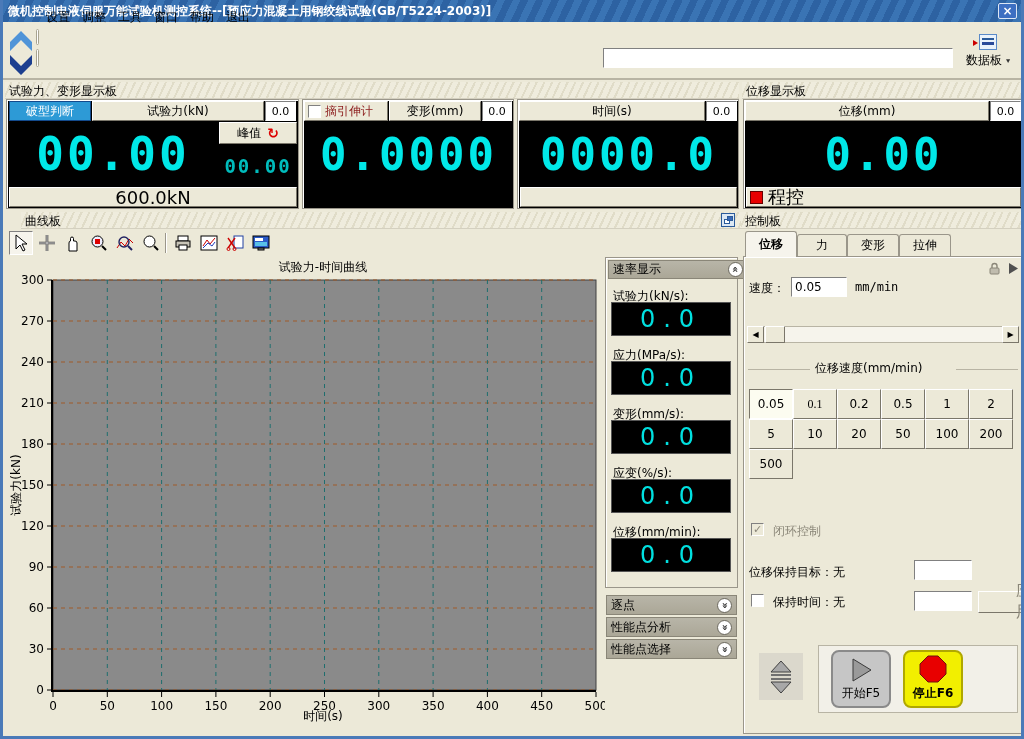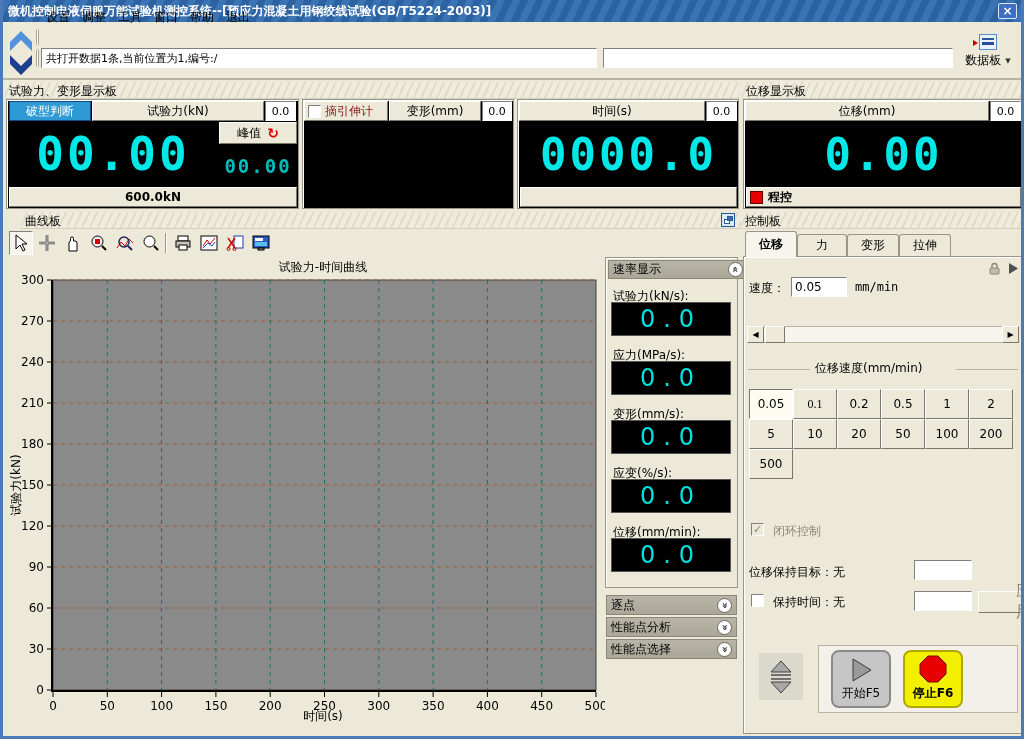--- a/index.html
+++ b/index.html
@@ -34,21 +34,21 @@
     background:repeating-linear-gradient(115deg,#efecdd 0 5px,#e0dcc8 5px 7px);
     font-size:12px;color:#000;padding:1px 4px;border-bottom:1px solid #d4d0c0;font-family:Liberation Serif, serif;
   }
   .groupbox{border:1px solid #9a968a;box-shadow:inset 1px 1px 0 #fff;}
   
   .seg{
     background:#000;color:#00e8e8;
     font-family:"DejaVu Sans Mono","Liberation Mono",monospace;font-weight:bold;
     display:flex;align-items:center;justify-content:center;letter-spacing:3px;
   }
-  .range-label{display:flex;align-items:center;justify-content:center;font-size:12px;font-weight:bold;}
+  .range-label{display:flex;align-items:center;justify-content:center;font-size:18px;}
   .aux-val{font-size:11px;display:flex;align-items:center;justify-content:center;background:#fff;border:1px solid;border-color:#808080 #fff #fff #808080;}
   .hdr-btn{display:flex;align-items:center;justify-content:center;font-size:12px;}
   
   .tool-btn{position:absolute;top:231px;width:24px;height:24px;display:flex;align-items:center;justify-content:center;border:1px solid transparent;}
   .tool-btn.pressed{background:#f6f4ec;border-color:#808080 #fff #fff #808080;}
   .tool-sep{position:absolute;top:233px;width:2px;height:20px;border-left:1px solid #9a968a;border-right:1px solid #fff;}
   
   .rate-title,.section-bar{
     background:linear-gradient(#b8b5a8,#aba797);border:1px solid #8a8678;
     display:flex;align-items:center;justify-content:space-between;padding:0 4px;font-size:12px;
@@ -101,23 +101,22 @@
     <path d="M13 46 L2 35 L2 26 L13 37 L24 26 L24 35 Z" fill="#1d3f8f"></path>
   </svg>
   <div class="grip" style="left:33px;top:29px;height:16px;"></div>
   <span class="menu-item" style="left:38px;">设置</span>
   <span class="menu-item" style="left:74px;">调整</span>
   <span class="menu-item" style="left:110px;">工具</span>
   <span class="menu-item" style="left:146px;">窗口</span>
   <span class="menu-item" style="left:182px;">帮助</span>
   <span class="menu-item" style="left:218px;">退出</span>
   <div class="grip" style="left:33px;top:49px;height:18px;"></div>
-  <div class="io-box" style="left:38px;top:48px;width:556px;height:20px;">共打开数据1条,当前位置为1,编号:/</div>
   <div class="io-box" style="left:600px;top:48px;width:350px;height:20px;"></div>
-  <div class="abs" style="left:953px;top:34px;width:64px;height:42px;display:flex;flex-direction:column;align-items:center;cursor:default;">
+  <div class="abs" style="left:953px;top:34px;width:64px;height:42px;display:flex;flex-direction:column;align-items:center;cursor:default;font-family:Liberation Mono, monospace;">
     <div style="position:relative;width:18px;height:16px;background:#eaf2fb;border:1px solid #5a8ac8;">
       <div style="position:absolute;left:2px;top:3px;width:12px;height:2px;background:#2a5a9a;"></div>
       <div style="position:absolute;left:2px;top:7px;width:12px;height:3px;background:#2a4a9a;"></div>
       <div style="position:absolute;left:-7px;top:5px;width:0;height:0;border-top:3px solid transparent;border-bottom:3px solid transparent;border-left:5px solid #cc0000;"></div>
     </div>
     <div style="display:flex;align-items:center;gap:4px;margin-top:2px;">
       <span>数据板</span>
       <span style="font-size:7px;color:#333;">▼</span>
     </div>
   </div>
@@ -136,20 +135,21 @@
   <div class="abs seg" style="left:218px;top:148px;width:74px;height:36px;font-size:19px;color:#00bcbc;letter-spacing:2px;">00.00</div>
   <div class="abs raised range-label" style="left:6px;top:187px;width:288px;height:20px;">600.0kN</div>
 
   <div class="abs groupbox" style="left:299px;top:99px;width:212px;height:110px;background:#000;"></div>
   <div class="abs hdr-btn raised" style="left:301px;top:101px;width:84px;height:20px;justify-content:flex-start;gap:4px;padding-left:3px;">
     <span class="cb" style="position:static;"></span>
     <span style="color:#8b1a1a;">摘引伸计</span>
   </div>
   <div class="abs hdr-btn raised" style="left:386px;top:101px;width:92px;height:20px;">变形(mm)</div>
   <div class="abs aux-val" style="left:479px;top:101px;width:30px;height:20px;">0.0</div>
+  <div class="abs seg" style="left:302px;top:123px;width:207px;height:62px;font-size:44px;">0.0000</div>
 
   <div class="abs groupbox" style="left:514px;top:99px;width:222px;height:110px;background:#000;"></div>
   <div class="abs hdr-btn raised" style="left:516px;top:101px;width:186px;height:20px;">时间(s)</div>
   <div class="abs aux-val" style="left:703px;top:101px;width:31px;height:20px;">0.0</div>
   <div class="abs seg" style="left:517px;top:123px;width:217px;height:62px;font-size:44px;">0000.0</div>
   <div class="abs raised range-label" style="left:517px;top:187px;width:217px;height:20px;"></div>
 
   <div class="abs panel-header" style="left:739px;top:82px;width:283px;height:17px;">位移显示板</div>
   <div class="abs groupbox" style="left:740px;top:99px;width:280px;height:110px;background:#000;"></div>
   <div class="abs hdr-btn raised" style="left:742px;top:101px;width:244px;height:20px;">位移(mm)</div>

